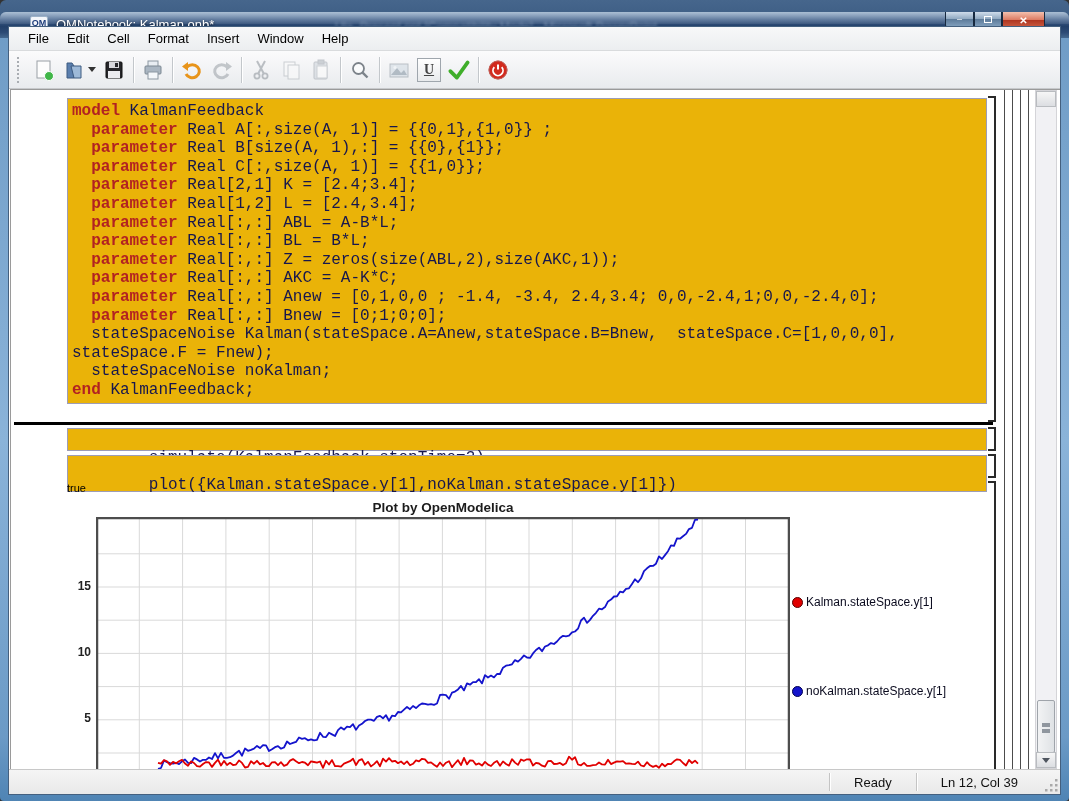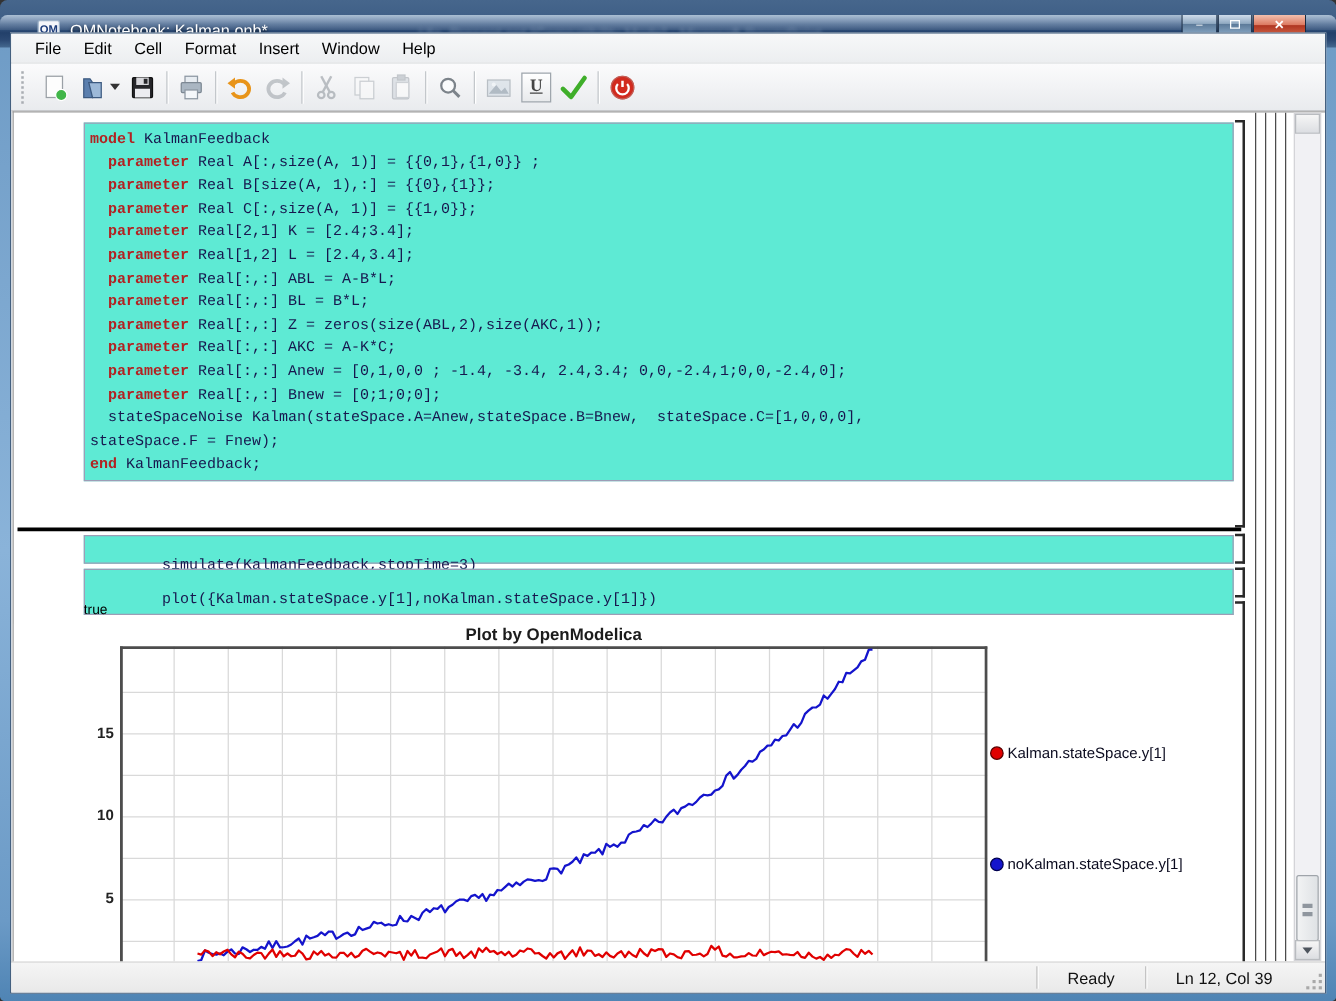--- a/index.html
+++ b/index.html
@@ -44,22 +44,22 @@
   .tb-btn{width:30px;height:30px;display:flex;align-items:center;justify-content:center;border-radius:3px;}
   .tb-sep{width:1px;height:26px;background:#c3c7cb;margin:0 4px;box-shadow:1px 0 0 #fff;}
   .tb-dd{width:0;height:0;border-left:4px solid transparent;border-right:4px solid transparent;border-top:5px solid #333;margin-left:2px;}
   .dim{opacity:.55;}
   .u-box{width:24px;height:24px;border:1px solid #9fa6ad;background:linear-gradient(#fff,#e8eaec);
     font-family:"Liberation Serif",serif;font-size:14px;font-weight:bold;color:#444;text-align:center;line-height:22px;text-decoration:underline;}
 
   
   .window-body{position:relative;flex:1;background:#fff;border-top:1px solid #9a9a9a;overflow:hidden;
     border-left:1px solid #9a9a9a;margin-left:1px;}
-  .cell{position:absolute;left:56px;width:920px;background:#5eead4;border:1px solid #9d9db6;
-    font-family:"Liberation Mono",monospace;font-size:12px;color:#17174e;}
+  .cell{position:absolute;left:56px;width:920px;background:#eab308;border:1px solid #9d9db6;
+    font-family:"Liberation Mono",monospace;font-size:16px;color:#17174e;}
   .model-cell{top:8px;padding:3px 4px;}
   .code-line{white-space:pre;line-height:18.6px;}
   .kw{color:#b22222;font-weight:bold;}
   .cursor-line{position:absolute;left:3px;top:332px;width:979px;height:3px;background:#000;}
   .sim-cell{top:338px;height:23px;padding:2px 4px;white-space:pre;}
   .plot-cell{top:365px;height:37px;padding:2px 4px;white-space:pre;}
   .out-cell{position:absolute;left:56px;top:392px;font-size:11px;color:#000;}
 
   
   .plot-wrap{position:absolute;left:0;top:409px;width:985px;height:280px;background:#fff;}
@@ -240,20 +240,21 @@
             <div class="code-line"><span>  </span><span class="kw">parameter</span><span> Real[2,1] K = [2.4;3.4];</span></div>
             <div class="code-line"><span>  </span><span class="kw">parameter</span><span> Real[1,2] L = [2.4,3.4];</span></div>
             <div class="code-line"><span>  </span><span class="kw">parameter</span><span> Real[:,:] ABL = A-B*L;</span></div>
             <div class="code-line"><span>  </span><span class="kw">parameter</span><span> Real[:,:] BL = B*L;</span></div>
             <div class="code-line"><span>  </span><span class="kw">parameter</span><span> Real[:,:] Z = zeros(size(ABL,2),size(AKC,1));</span></div>
             <div class="code-line"><span>  </span><span class="kw">parameter</span><span> Real[:,:] AKC = A-K*C;</span></div>
             <div class="code-line"><span>  </span><span class="kw">parameter</span><span> Real[:,:] Anew = [0,1,0,0 ; -1.4, -3.4, 2.4,3.4; 0,0,-2.4,1;0,0,-2.4,0];</span></div>
             <div class="code-line"><span>  </span><span class="kw">parameter</span><span> Real[:,:] Bnew = [0;1;0;0];</span></div>
             <div class="code-line"><span>  </span><span>stateSpaceNoise Kalman(stateSpace.A=Anew,stateSpace.B=Bnew,  stateSpace.C=[1,0,0,0],</span></div>
             <div class="code-line"><span>stateSpace.F = Fnew);</span></div>
+            <div class="code-line"><span>  </span><span>stateSpaceNoise noKalman;</span></div>
             <div class="code-line"><span class="kw">end</span><span> KalmanFeedback;</span></div>
           </div>
       </div>
 
       <div class="cursor-line"></div>
 
       <div class="cell sim-cell">
         <span>simulate(KalmanFeedback,stopTime=3)</span>
       </div>
 

